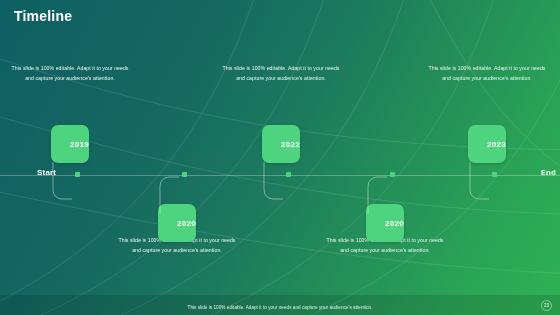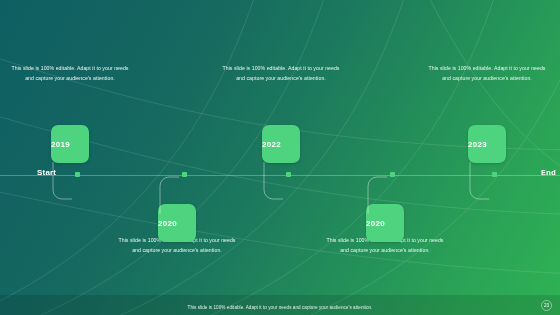--- a/index.html
+++ b/index.html
@@ -48,21 +48,21 @@
 
   
   .milestone { position:absolute; top:0; height:315px; width:0; }
 
   .year-box {
     position:absolute;
     width:38px; height:38px;
     border-radius:7px;
     background:#4ed37e;
     box-shadow:0 1px 3px rgba(0,0,0,.18);
-    display:flex; align-items:center; justify-content:flex-start;
+    display:flex; align-items:center; justify-content:flex-end;
   }
   .year-box .year-text {
     font-size:8px; font-weight:bold; color:#ffffff; letter-spacing:.3px;
   }
   .up .year-box   { top:125px; left:-19px; }
   .down .year-box { top:204px; left:-19px; }
 
   
   .hook { position:absolute; left:-20px; width:46px; height:42px; }
   .up .hook   { top:162px; }
@@ -115,20 +115,21 @@
       <path d="M110,320 C270,250 360,140 410,-20"></path>
       <path d="M200,320 C360,250 450,140 500,-20"></path>
       <path d="M300,320 C460,250 550,140 600,-20"></path>
       <path d="M-60,40 C100,90 260,150 600,150"></path>
       <path d="M-60,100 C120,150 300,210 600,215"></path>
       <path d="M-60,180 C140,220 320,265 600,275"></path>
       <path d="M420,-20 C470,80 520,150 600,190"></path>
     </g>
   </svg>
 
+  <div id="title">Timeline</div>
 
   <div id="timeline-line"></div>
   <div id="start-label" class="edge-label">Start</div>
   <div id="end-label" class="edge-label">End</div>
 
   <div id="milestones-root">
       <div class="milestone up" style="left: 70px;">
         <div class="desc">This slide is 100% editable. Adapt it to your needs and capture your audience's attention.</div>
         <div class="year-box">
           <span class="year-text">2019</span>

